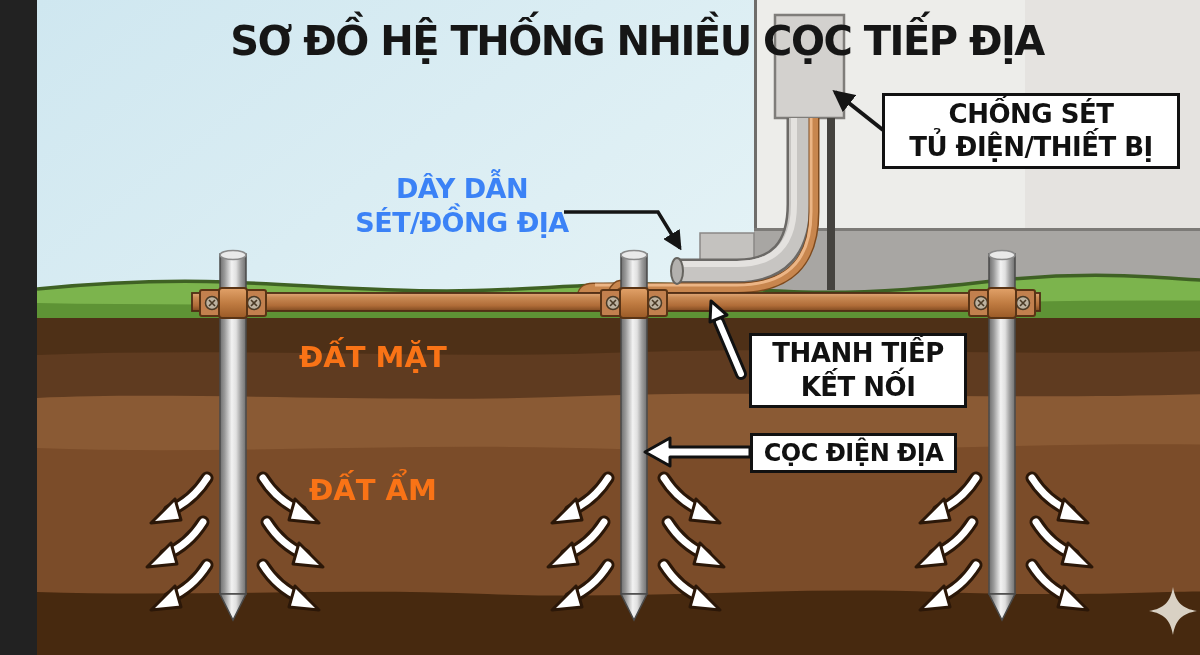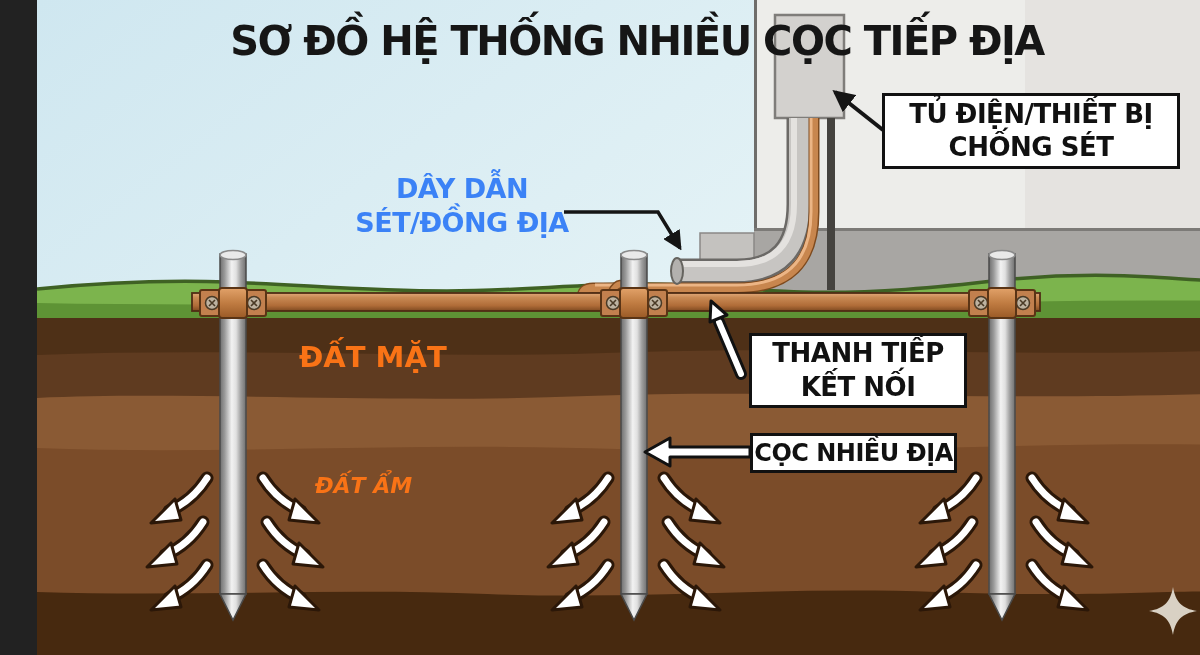--- a/index.html
+++ b/index.html
@@ -14,21 +14,21 @@
            line-height:1.28;white-space:nowrap;}
   .plain-label{position:absolute;color:#3b82f6;font-weight:bold;text-align:center;
            line-height:1.25;letter-spacing:-0.5px;z-index:25;white-space:nowrap;}
   .soil-label{position:absolute;color:#f97316;font-weight:bold;letter-spacing:0px;
            z-index:20;white-space:nowrap;}
   #callout-panel{left:845px;top:93px;width:298px;height:76px;font-size:26px;}
   #callout-busbar{left:712px;top:333px;width:218px;height:75px;font-size:26px;}
   #callout-rod{left:713px;top:433px;width:207px;height:40px;font-size:24px;}
   #label-conductor{left:295px;top:172px;width:260px;font-size:27px;}
   #label-topsoil{left:262px;top:340px;font-size:29px;}
-  #label-moist{left:278px;top:473px;font-size:22px;font-style:italic;}
+  #label-moist{left:272px;top:473px;font-size:29px;}
 </style>
 </head>
 <body>
 
 <div id="scene">
 
   <svg class="bg" viewBox="0 0 1200 655" aria-hidden="true">
     <defs>
       <linearGradient id="skyGrad" x1="0" y1="0" x2="1" y2="0.35">
         <stop offset="0" stop-color="#cfe7f0"></stop>
@@ -194,34 +194,34 @@
       <polygon points="674,301 690,315 673,322" fill="#ffffff" stroke="#111111" stroke-width="3" stroke-linejoin="round"></polygon>
     </g>
     <polygon points="608,452 633,438 633,447 713,447 713,457 633,457 633,466" fill="#ffffff" stroke="#111111" stroke-width="3" stroke-linejoin="round"></polygon>
 
     <path d="M1136,587 C1138.5,602 1145,608.5 1160,611 C1145,613.5 1138.5,620 1136,635 C1133.5,620 1127,613.5 1112,611 C1127,608.5 1133.5,602 1136,587 Z" fill="#d9d1c4"></path>
   </svg>
 
   <div class="t-title">SƠ ĐỒ HỆ THỐNG NHIỀU CỌC TIẾP ĐỊA</div>
 
   <div class="callout" id="callout-panel">
+    <span>CHỐNG SÉT</span>
     <span>TỦ ĐIỆN/THIẾT BỊ</span>
-    <span>CHỐNG SÉT</span>
   </div>
 
   <div class="plain-label" id="label-conductor">
     <div>DÂY DẪN</div>
     <div>SÉT/ĐỒNG ĐỊA</div>
   </div>
 
   <div class="callout" id="callout-busbar">
     <span>THANH TIẾP</span>
     <span>KẾT NỐI</span>
   </div>
 
   <div class="callout" id="callout-rod">
-    <span>CỌC NHIỀU ĐỊA</span>
+    <span>CỌC ĐIỆN ĐỊA</span>
   </div>
 
   <div class="soil-label" id="label-topsoil">ĐẤT MẶT</div>
   <div class="soil-label" id="label-moist">ĐẤT ẨM</div>
 
 </div>
 
 </body></html>

